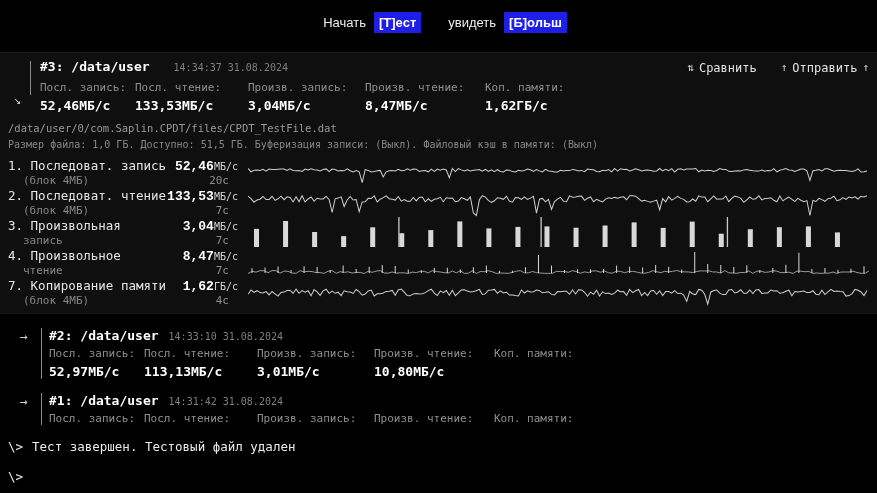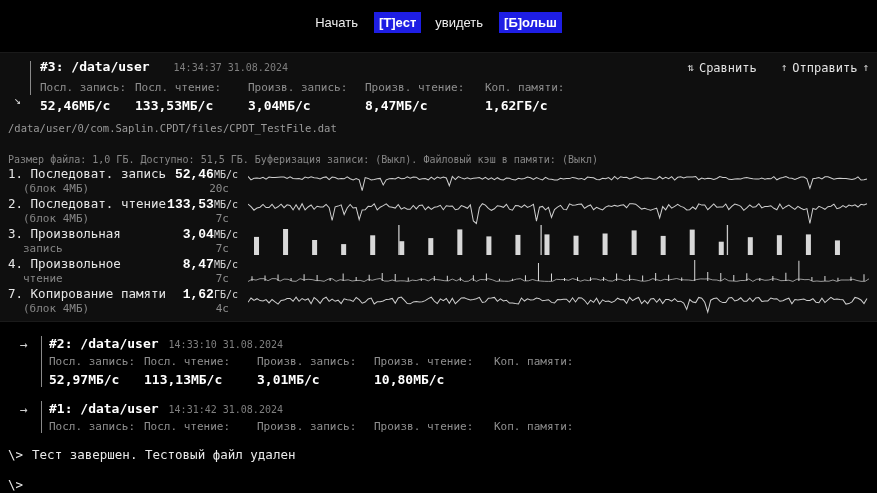--- a/index.html
+++ b/index.html
@@ -7,22 +7,22 @@
   body {
     width:877px; height:493px; overflow:hidden;
     font-family:"DejaVu Sans Mono", monospace;
     color:#ddd;
   }
   
   .topbar {
     height:44px; display:flex; align-items:center; justify-content:center; gap:14px;
     background:#000;
   }
-  .menu-item { display:flex; align-items:center; gap:16px; font-size:13px; color:#efefef;
-    background:none; border:none; cursor:pointer; }
+  .menu-item { display:flex; align-items:center; gap:8px; font-size:13px; color:#efefef;
+    background:none; border:none; cursor:pointer;margin-left:13px; }
   .chip { background:#1e1ee4; color:#fff; font-weight:bold; font-size:13px; padding:3px 5px; }
   
   .panel {
     margin-top:8px; background:#0f0f0f; padding:6px 8px; position:relative;
     border-top:1px solid #1a1a1a; border-bottom:1px solid #1a1a1a;
   }
   .cur-vline { position:absolute; left:30px; top:8px; height:34px; border-left:1px solid #8a8a8a; }
   .cur-arrow { position:absolute; left:14px; top:40px; color:#cfcfcf; font-size:12px; }
   .cur-header { margin-left:32px; display:flex; align-items:baseline; gap:24px; }
   .title { font-weight:bold; font-size:13px; color:#fff; white-space:nowrap; }
@@ -30,23 +30,23 @@
   .spacer { flex:1; }
   .action { display:flex; align-items:center; gap:5px; background:none; border:none;
     color:#e4e4e4; font-family:inherit; font-size:12px; cursor:pointer; white-space:nowrap; }
   .aicon { font-size:11px; color:#cfcfcf; }
   .sum-labels, .sum-values { display:grid; grid-template-columns:95px 113px 117px 120px auto; }
   .sum-labels span { color:#8f8f8f; font-size:11px; white-space:nowrap; }
   .sum-values span { color:#fff; font-weight:bold; font-size:13px; white-space:nowrap; }
   .summary { margin-left:32px; margin-top:6px; }
   .sum-values { margin-top:4px; }
   .filepath { margin-top:9px; font-size:10.5px; color:#9a9a9a; }
-  .fileinfo { margin-top:20px; font-size:10px; color:#878787; }
-  
-  .tests { }
+  .fileinfo { margin-top:5px; font-size:10px; color:#878787; }
+  
+  .tests { margin-top:7px; }
   .test-row { display:flex; height:30px; align-items:stretch; }
   .test-left { width:230px; display:flex; flex-direction:column; justify-content:center; }
   .t1 { display:flex; justify-content:space-between; align-items:baseline; line-height:15px; }
   .tname { font-size:12.5px; color:#e6e6e6; white-space:nowrap; }
   .tval b { font-size:13px; color:#fff;font-family:Liberation Mono, monospace; }
   .tval .unit { font-size:10px; color:#d8d8d8; }
   .t2 { display:flex; justify-content:space-between; line-height:13px; padding-left:15px; padding-right:9px; }
   .tsub { font-size:11px; color:#868686; white-space:nowrap; }
   .ttime { font-size:11px; color:#8d8d8d; }
   .graph { flex:1; height:30px; margin-left:10px; }

